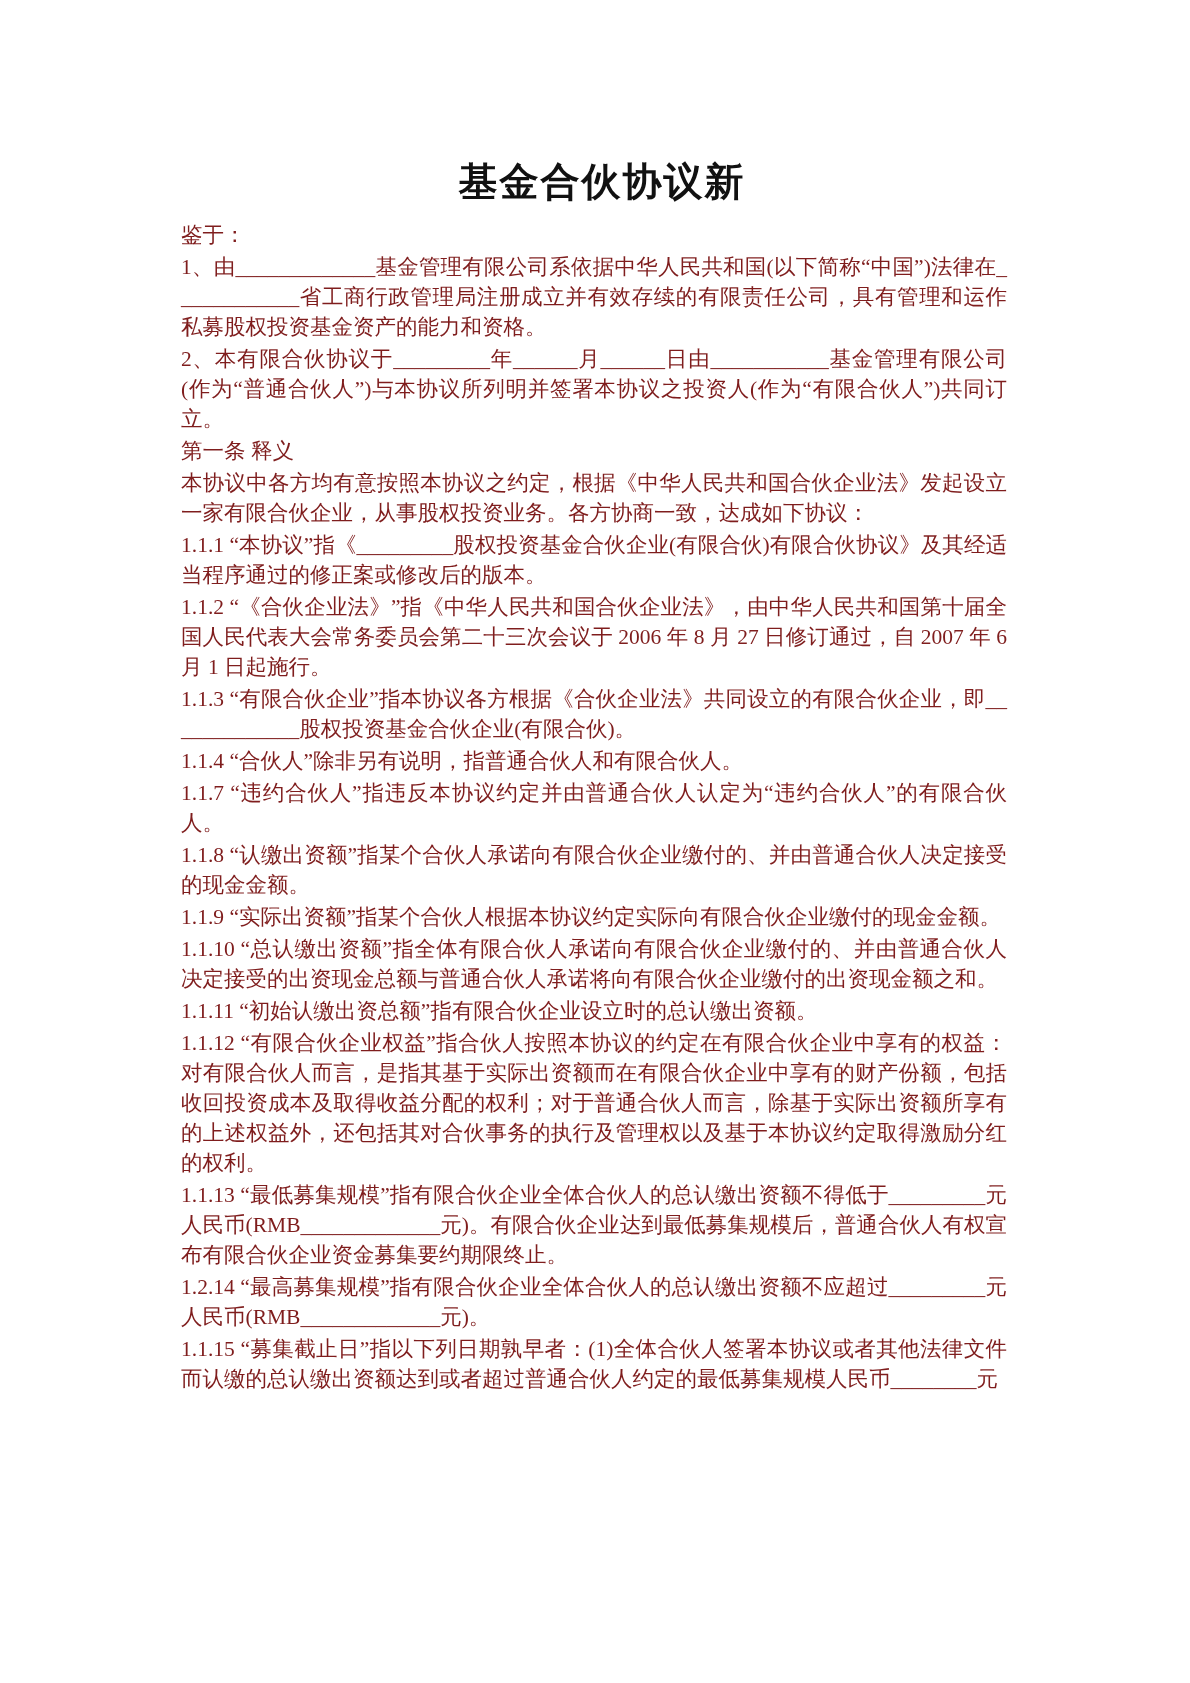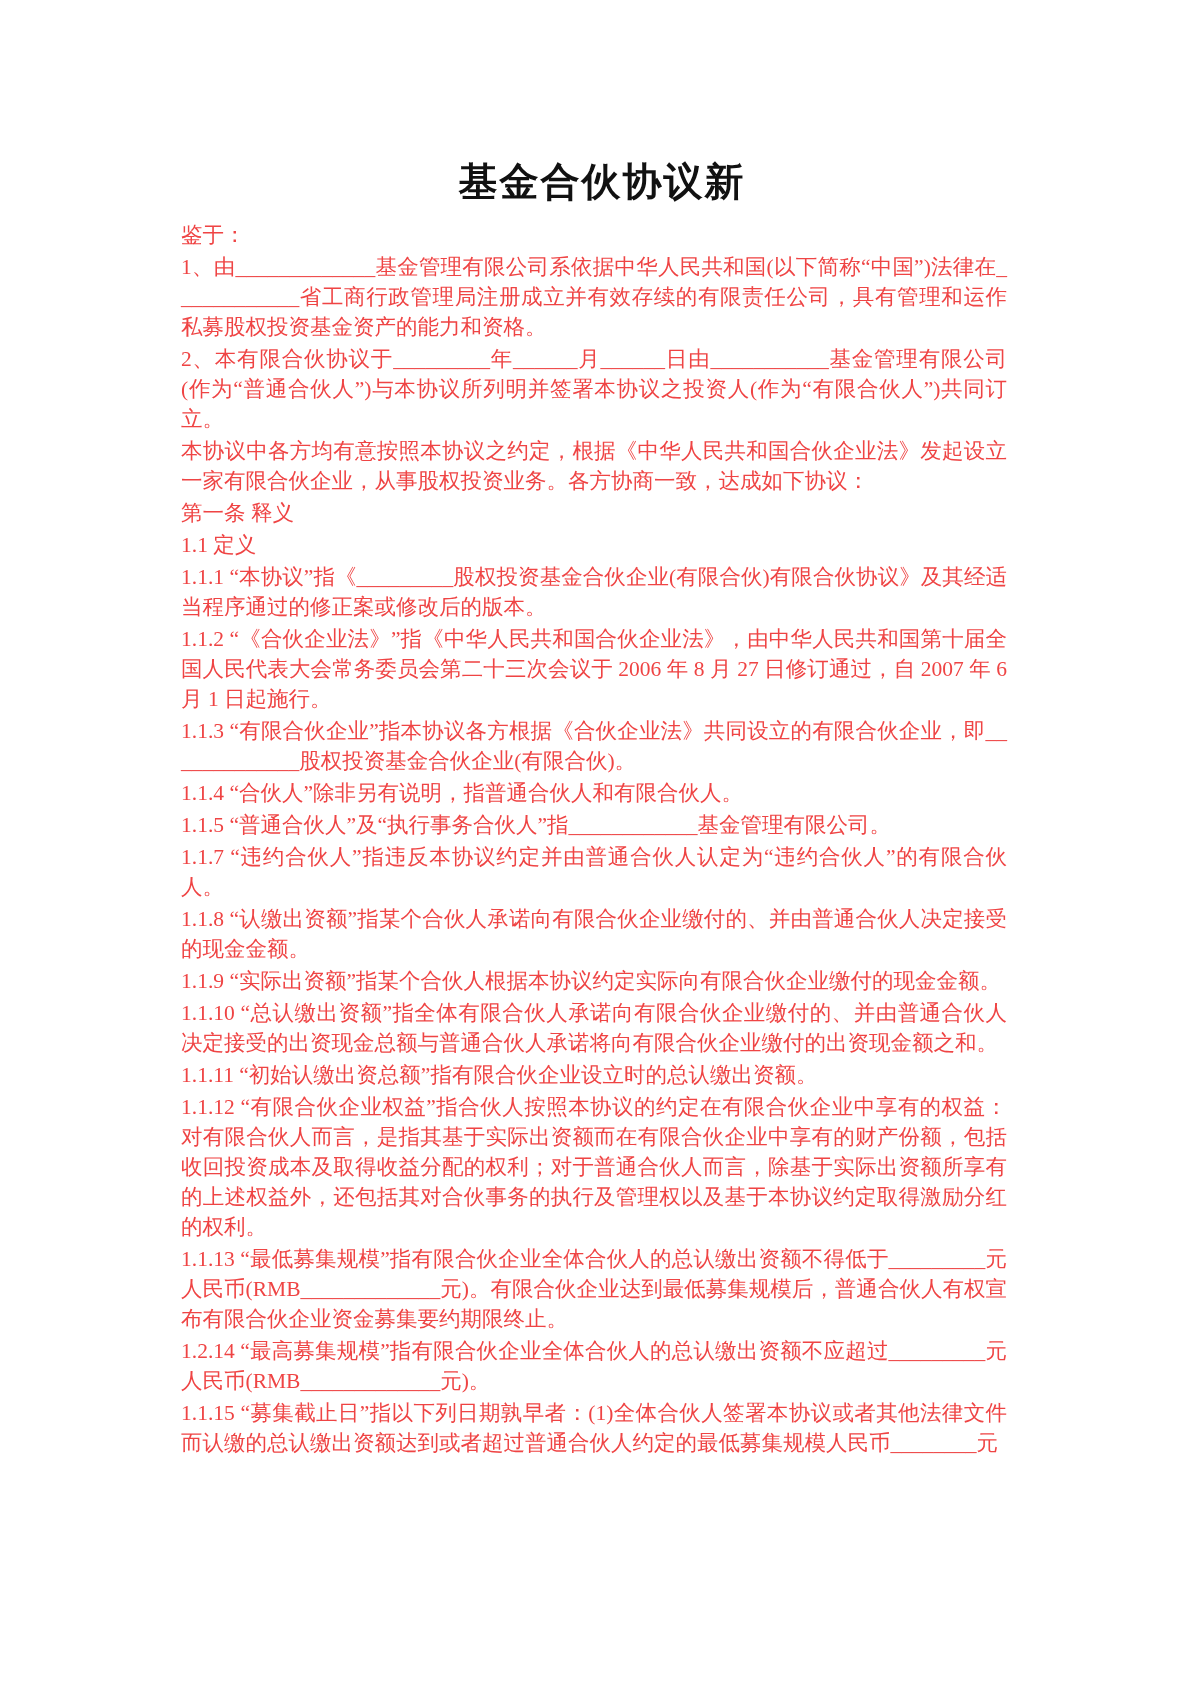--- a/index.html
+++ b/index.html
@@ -27,40 +27,38 @@
     margin: 0 0 12px 0;
     letter-spacing: 2px;
     color: #111111;
   }
   .para {
     font-size: 21.5px;
     line-height: 30px;
     margin: 0 16px 2px 0;
     text-align: justify;
     word-break: break-all;
-    color: #ef4444;
+    color: #7f1d1d;
   }
 </style>
 </head>
 <body>
 
 <div class="page">
   <h1 class="doc-title">基金合伙协议新</h1>
 
   <p class="para">鉴于：</p>
   <p class="para">1、由_____________基金管理有限公司系依据中华人民共和国(以下简称“中国”)法律在____________省工商行政管理局注册成立并有效存续的有限责任公司，具有管理和运作私募股权投资基金资产的能力和资格。</p>
   <p class="para">2、本有限合伙协议于_________年______月______日由___________基金管理有限公司(作为“普通合伙人”)与本协议所列明并签署本协议之投资人(作为“有限合伙人”)共同订立。</p>
+  <p class="para">第一条 释义</p>
   <p class="para">本协议中各方均有意按照本协议之约定，根据《中华人民共和国合伙企业法》发起设立一家有限合伙企业，从事股权投资业务。各方协商一致，达成如下协议：</p>
-  <p class="para">第一条 释义</p>
-  <p class="para">1.1 定义</p>
   <p class="para">1.1.1 “本协议”指《_________股权投资基金合伙企业(有限合伙)有限合伙协议》及其经适当程序通过的修正案或修改后的版本。</p>
   <p class="para">1.1.2 “《合伙企业法》”指《中华人民共和国合伙企业法》，由中华人民共和国第十届全国人民代表大会常务委员会第二十三次会议于 2006 年 8 月 27 日修订通过，自 2007 年 6 月 1 日起施行。</p>
   <p class="para">1.1.3 “有限合伙企业”指本协议各方根据《合伙企业法》共同设立的有限合伙企业，即_____________股权投资基金合伙企业(有限合伙)。</p>
   <p class="para">1.1.4 “合伙人”除非另有说明，指普通合伙人和有限合伙人。</p>
-  <p class="para">1.1.5 “普通合伙人”及“执行事务合伙人”指____________基金管理有限公司。</p>
   <p class="para">1.1.7 “违约合伙人”指违反本协议约定并由普通合伙人认定为“违约合伙人”的有限合伙人。</p>
   <p class="para">1.1.8 “认缴出资额”指某个合伙人承诺向有限合伙企业缴付的、并由普通合伙人决定接受的现金金额。</p>
   <p class="para">1.1.9 “实际出资额”指某个合伙人根据本协议约定实际向有限合伙企业缴付的现金金额。</p>
   <p class="para">1.1.10 “总认缴出资额”指全体有限合伙人承诺向有限合伙企业缴付的、并由普通合伙人决定接受的出资现金总额与普通合伙人承诺将向有限合伙企业缴付的出资现金额之和。</p>
   <p class="para">1.1.11 “初始认缴出资总额”指有限合伙企业设立时的总认缴出资额。</p>
   <p class="para">1.1.12 “有限合伙企业权益”指合伙人按照本协议的约定在有限合伙企业中享有的权益：对有限合伙人而言，是指其基于实际出资额而在有限合伙企业中享有的财产份额，包括收回投资成本及取得收益分配的权利；对于普通合伙人而言，除基于实际出资额所享有的上述权益外，还包括其对合伙事务的执行及管理权以及基于本协议约定取得激励分红的权利。</p>
   <p class="para">1.1.13 “最低募集规模”指有限合伙企业全体合伙人的总认缴出资额不得低于_________元人民币(RMB_____________元)。有限合伙企业达到最低募集规模后，普通合伙人有权宣布有限合伙企业资金募集要约期限终止。</p>
   <p class="para">1.2.14 “最高募集规模”指有限合伙企业全体合伙人的总认缴出资额不应超过_________元人民币(RMB_____________元)。</p>
   <p class="para">1.1.15 “募集截止日”指以下列日期孰早者：(1)全体合伙人签署本协议或者其他法律文件而认缴的总认缴出资额达到或者超过普通合伙人约定的最低募集规模人民币________元</p>
 </div>

